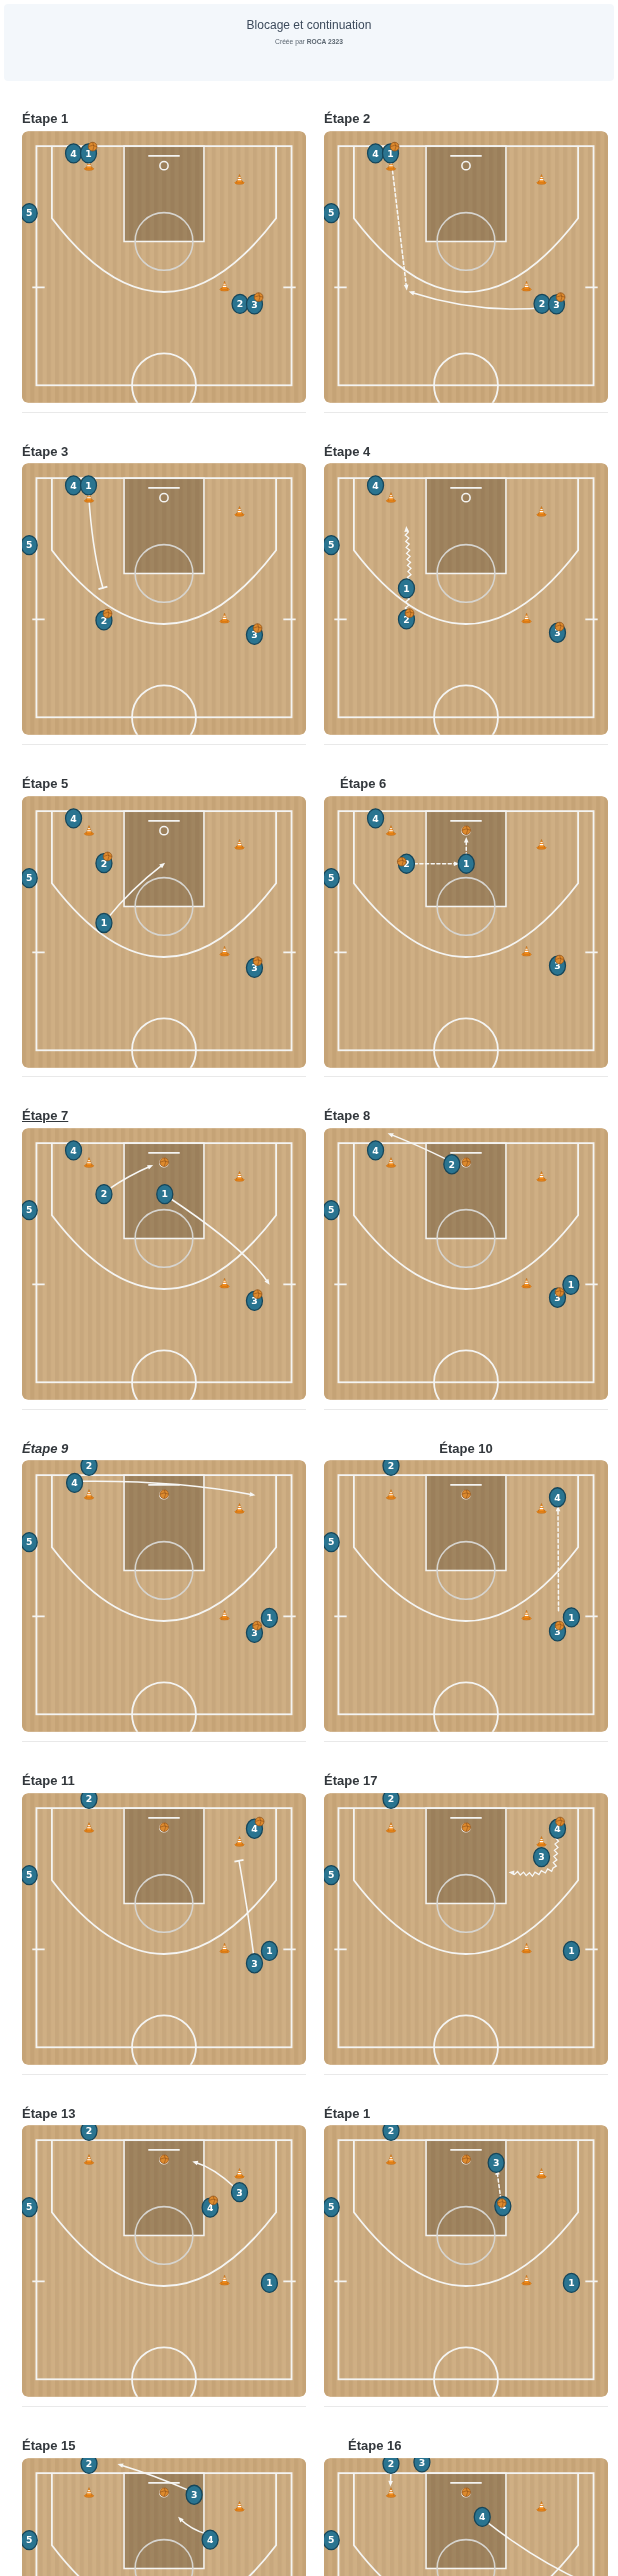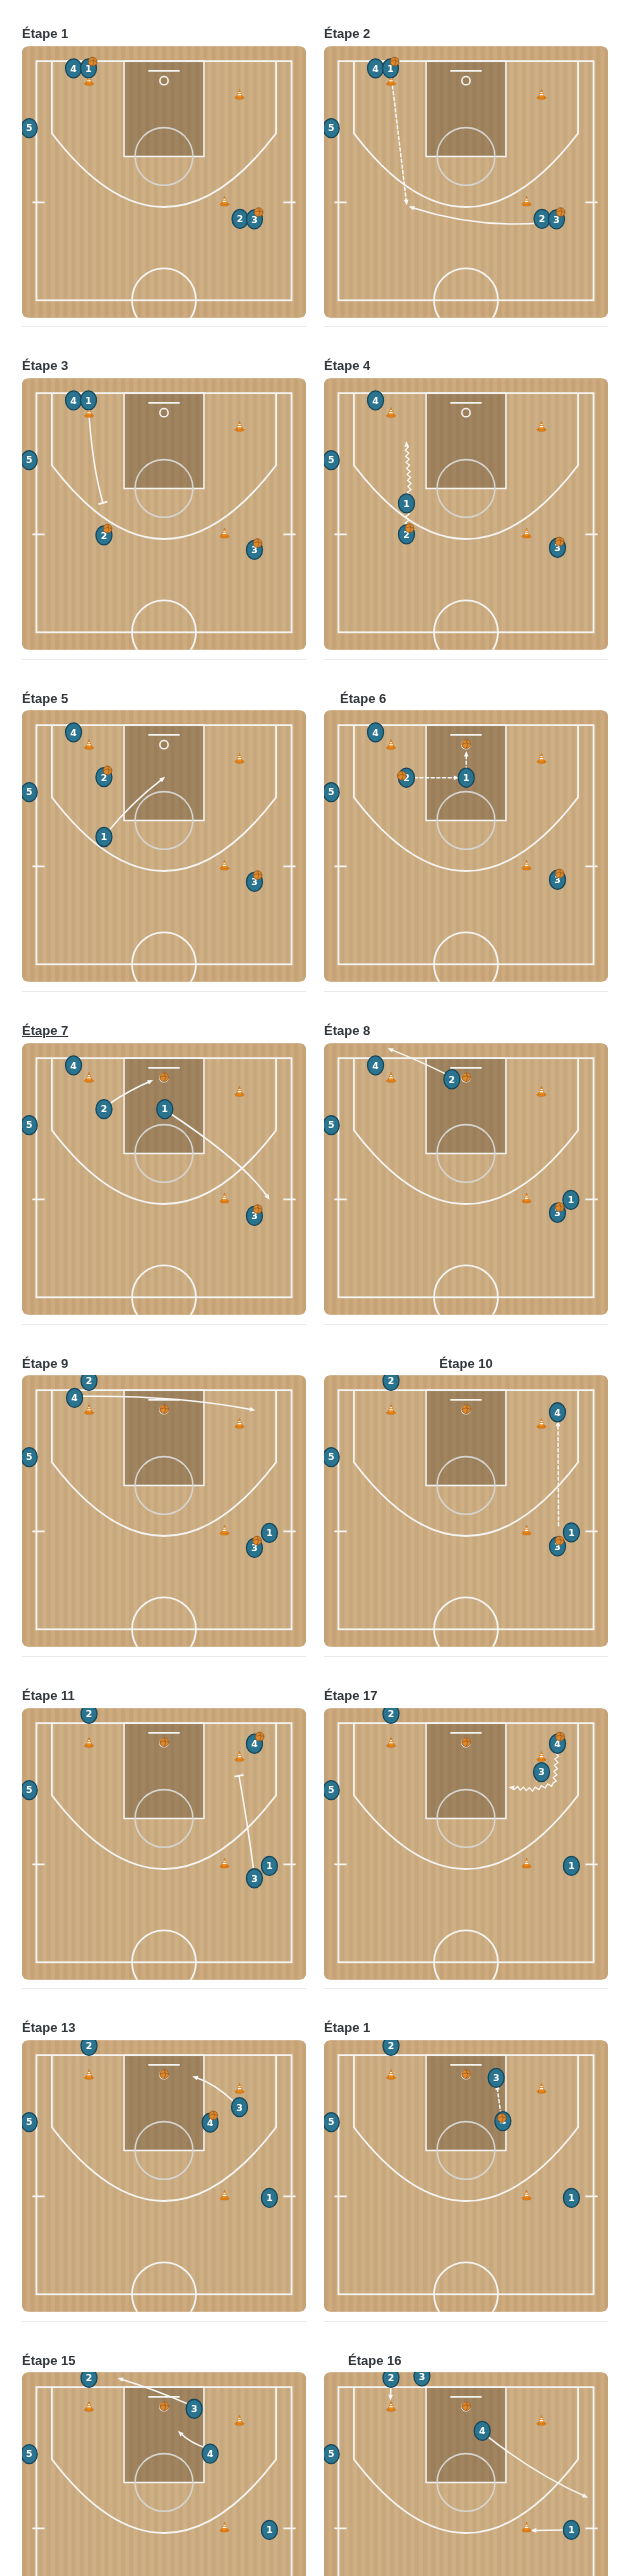--- a/index.html
+++ b/index.html
@@ -11,20 +11,24 @@
   .steps-grid{display:grid;grid-template-columns:284px 284px;column-gap:18px;padding:26px 10.3px 0 22px;}
   .step-block{margin-bottom:31px;border-bottom:0.5px solid #e9e9e9;padding-bottom:8.8px;}
   .step-label{font-size:13px;font-weight:bold;margin:0 0 4.6px 0;}
   .court-svg{display:block;border-radius:6.2px;}
 </style>
 </head>
 <body>
 
 <div class="page">
 
+  <div class="header-card" style="background: rgb(243, 247, 251);">
+    <h1 class="page-title" style="color: rgb(61, 75, 92);">Blocage et continuation</h1>
+    <p class="page-subtitle" style="color: rgb(91, 102, 112);"><span>Créée par </span><b>ROCA 2323</b></p>
+  </div>
 
   <div class="steps-grid">
       <div class="step-block">
         <h3 class="step-label" style="color: rgb(50, 55, 60);">Étape 1</h3>
         <svg viewBox="0 0 551 527" width="284" height="272" class="court-svg">
           <defs>
             <pattern id="wood0" width="16" height="16" patternUnits="userSpaceOnUse">
               <rect x="0" y="0" width="16" height="16" fill="#cdab7e"></rect>
               <rect x="0" y="0" width="8" height="16" fill="rgba(90,60,20,0.07)"></rect>
             </pattern>
@@ -659,21 +663,21 @@
             <path d="M276 57.5 Q281 66 276 74.5" fill="none" stroke="#8a4d15" stroke-width="1.1"></path>
           </g>
           <g>
             <circle cx="457" cy="318" r="8.5" fill="#dd8a2e" stroke="#8a4d15" stroke-width="1.3"></circle>
             <path d="M448.5 318 Q457 313 465.5 318" fill="none" stroke="#8a4d15" stroke-width="1.1"></path>
             <path d="M457 309.5 Q462 318 457 326.5" fill="none" stroke="#8a4d15" stroke-width="1.1"></path>
           </g>
         </svg>
       </div>
       <div class="step-block">
-        <h3 class="step-label" style="color: rgb(50, 55, 60);">Étape 9</h3>
+        <h3 class="step-label" style="color: rgb(50, 55, 60); font-style: italic;">Étape 9</h3>
         <svg viewBox="0 0 551 527" width="284" height="272" class="court-svg">
           <defs>
             <pattern id="wood8" width="16" height="16" patternUnits="userSpaceOnUse">
               <rect x="0" y="0" width="16" height="16" fill="#cdab7e"></rect>
               <rect x="0" y="0" width="8" height="16" fill="rgba(90,60,20,0.07)"></rect>
             </pattern>
             <clipPath id="clip8">
               <rect x="0" y="0" width="551" height="527" rx="12" ry="12"></rect>
             </clipPath>
           </defs>

